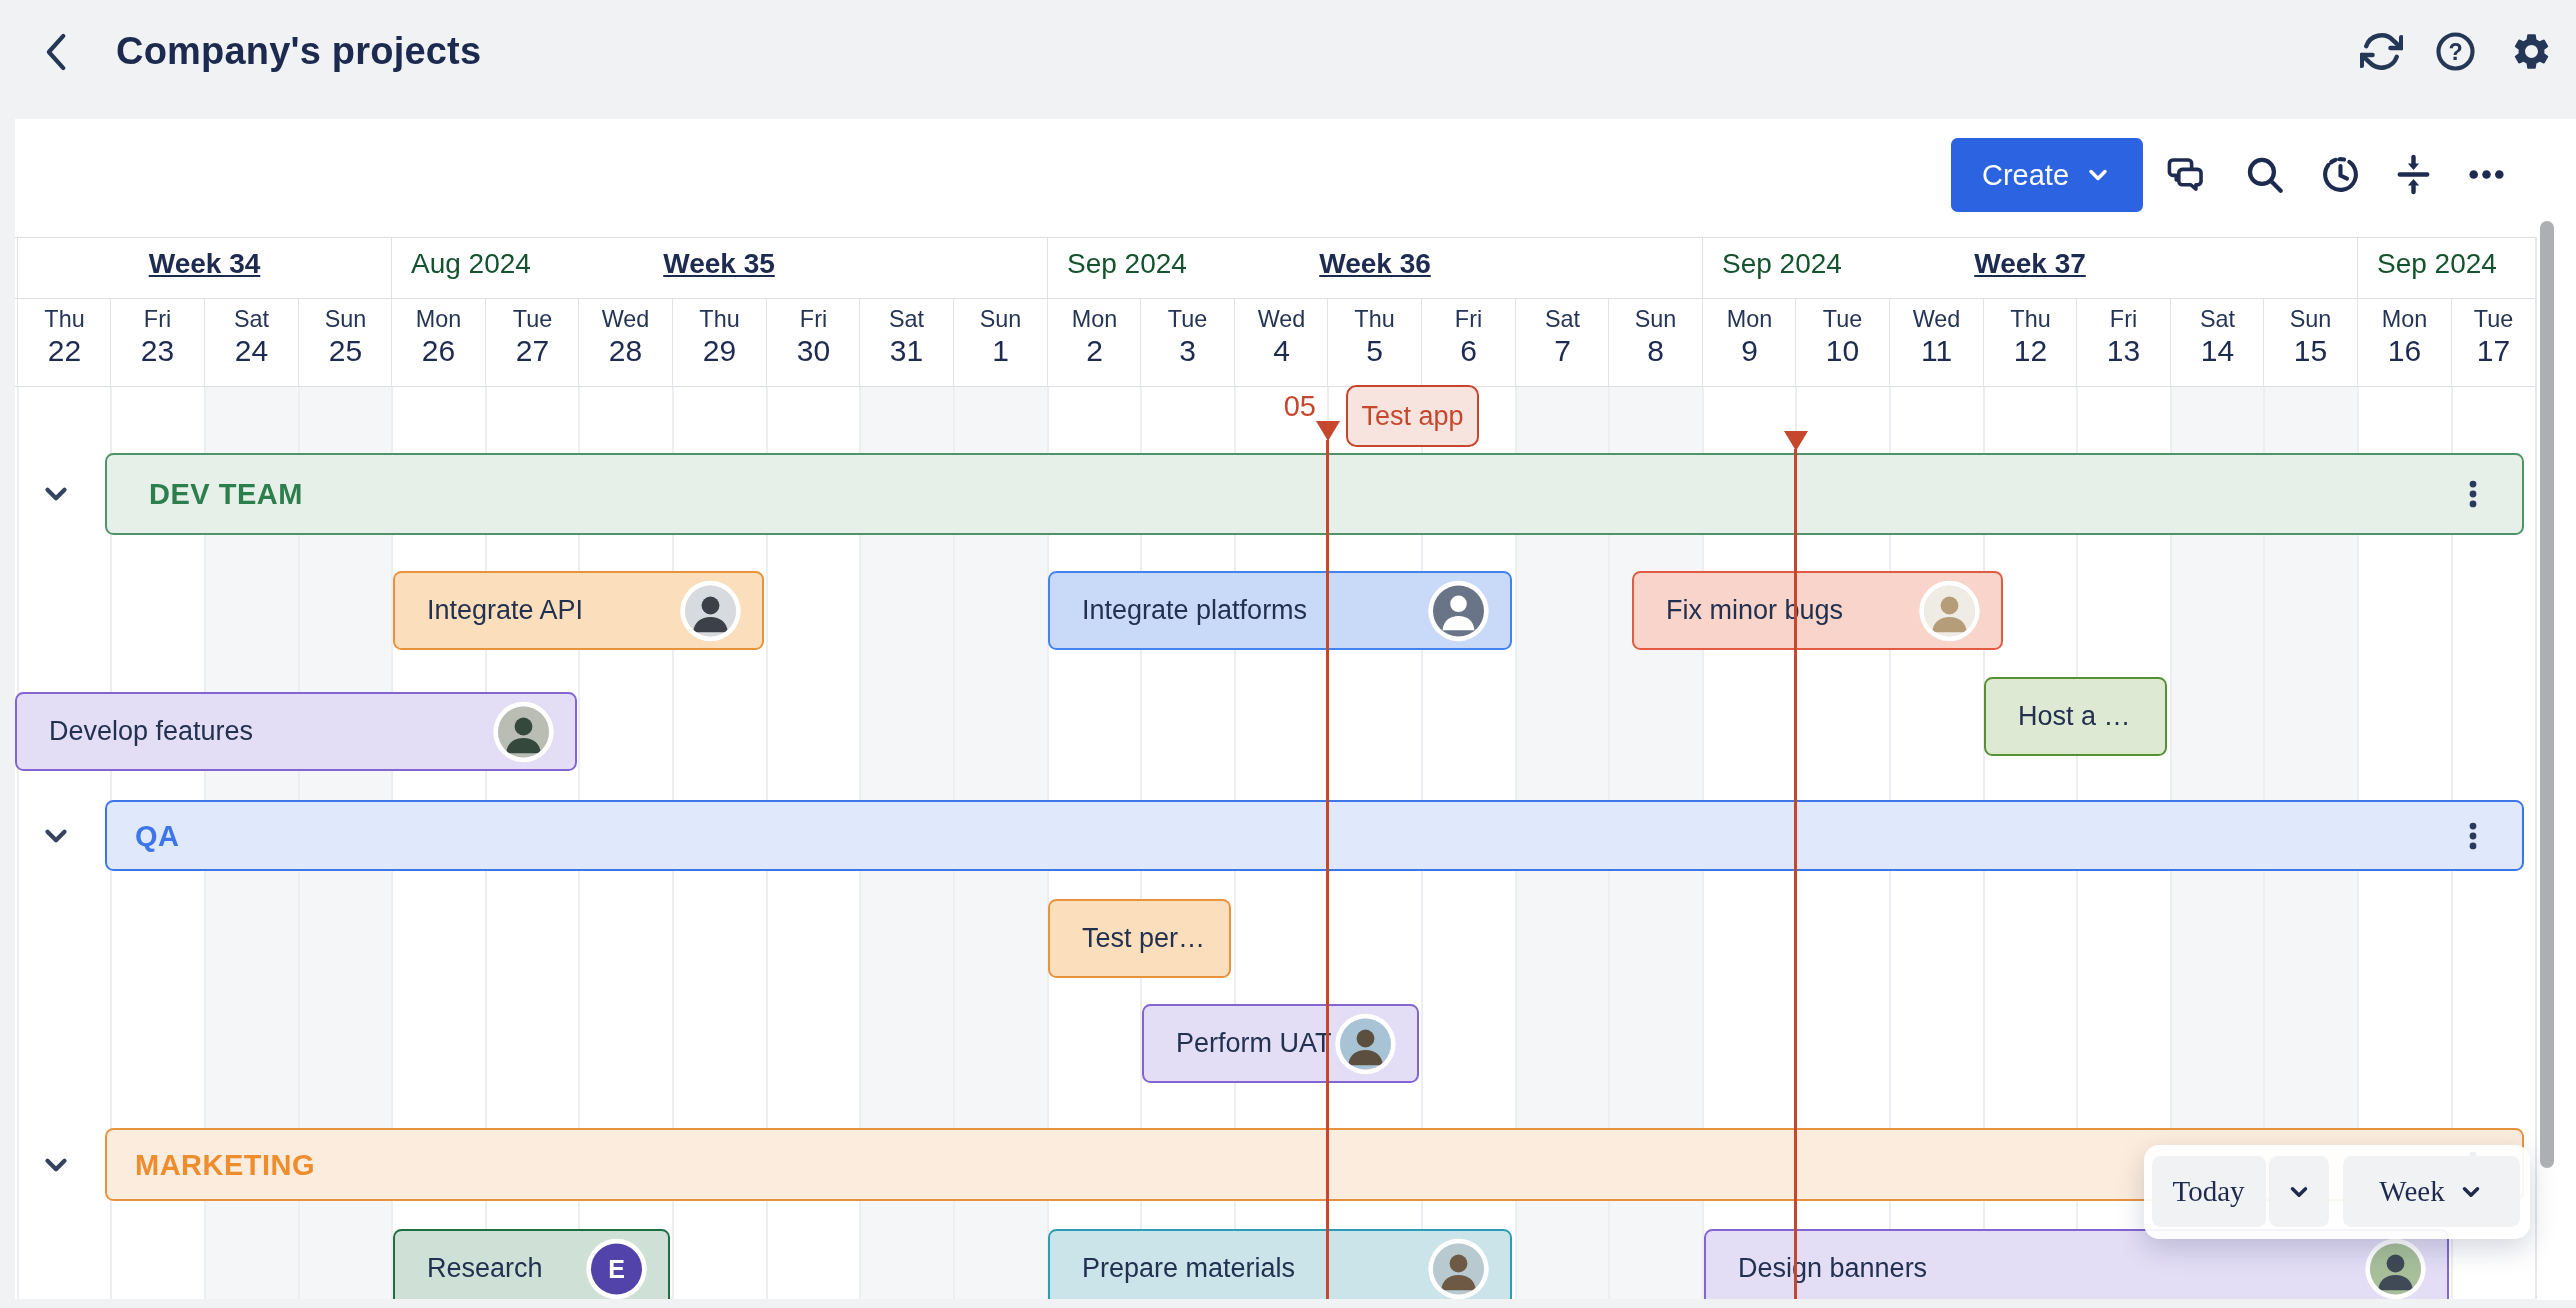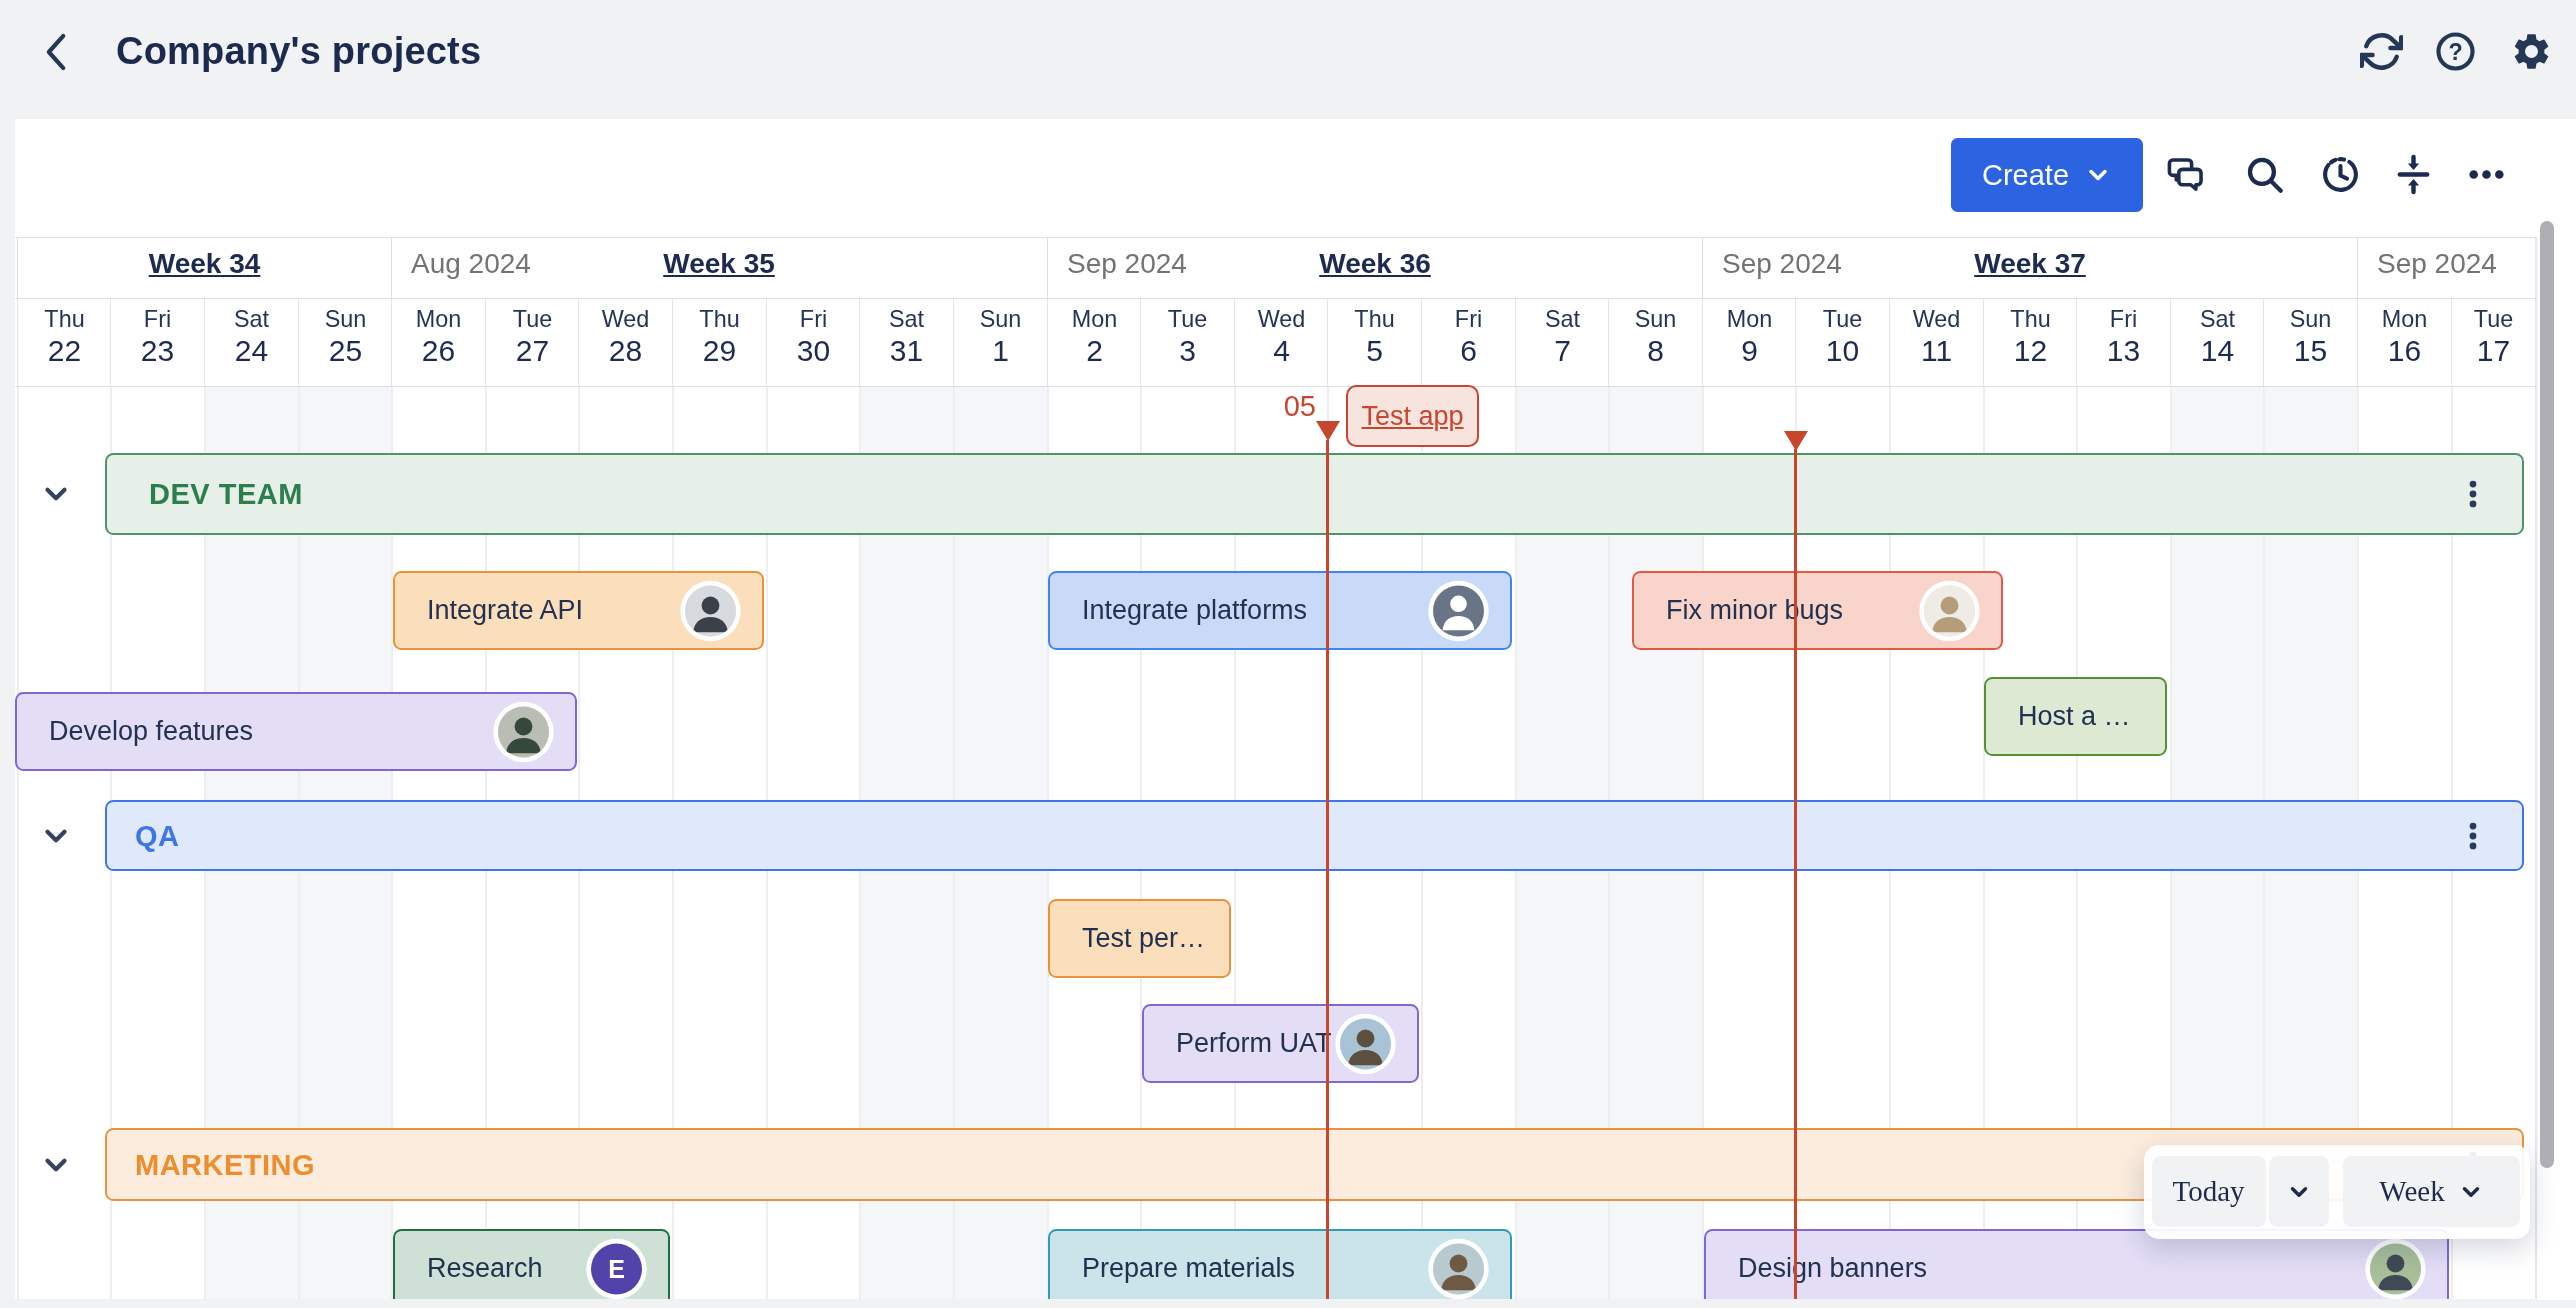--- a/index.html
+++ b/index.html
@@ -17,21 +17,21 @@
   .whitepanel{position:absolute;left:15px;top:119px;right:0;bottom:9.4px;background:#FFFFFF;}
 
   
   .create-btn{position:absolute;left:1951px;top:138px;width:192px;height:74px;background:#2B63E1;border-radius:6.6px;
     display:flex;align-items:center;justify-content:center;gap:15px;color:#fff;font-size:29px;font-weight:500;cursor:pointer;z-index:5;}
   .toolbar-icon{position:absolute;top:154px;width:41px;height:41px;color:#1E2B50;cursor:pointer;z-index:5;}
 
   
   .hline{position:absolute;left:15px;width:2520px;height:0;border-top:1.9px solid #DCDFE4;z-index:2;}
   .week-cell{position:absolute;top:237px;height:61px;border-left:1.9px solid #DCDFE4;box-sizing:border-box;z-index:2;}
-  .week-cell .month{position:absolute;left:19px;top:11.2px;font-size:28px;font-weight:400;color:#737373;white-space:nowrap;}
+  .week-cell .month{position:absolute;left:19px;top:11.2px;font-size:28px;font-weight:400;color:#14532d;white-space:nowrap;}
   .week-cell .wk{position:absolute;left:0;right:0;top:11.2px;text-align:center;font-size:28px;font-weight:700;color:#1E2B50;text-decoration:underline;}
   .day-cell{position:absolute;top:298px;height:88px;border-left:1.9px solid #E2E4E9;box-sizing:border-box;text-align:center;z-index:2;}
   .day-cell .dname{display:block;margin-top:7.5px;font-size:23.4px;color:#253555;}
   .day-cell .dnum{display:block;margin-top:1.9px;font-size:30px;color:#1E2B50;}
 
   
   .weekend{position:absolute;top:386px;height:914px;background:#F5F6F8;z-index:1;}
   .gridline{position:absolute;top:386px;height:914px;width:1.9px;background:#EDEEF1;z-index:1;}
   .chart-right-border{position:absolute;left:2535px;top:237px;height:1062px;width:1.9px;background:#E4E6EA;z-index:2;}
 
@@ -48,21 +48,21 @@
   .avatar svg{position:absolute;left:0;top:0;}
   .avatar-initial{display:flex;align-items:center;justify-content:center;color:#fff;font-size:25px;font-weight:700;}
 
   
   .ms-line{position:absolute;width:2.8px;background:#C7472E;z-index:4;}
   .ms-tri{position:absolute;width:0;height:0;border-left:12px solid transparent;border-right:12px solid transparent;
           border-top:20.6px solid #C7472E;z-index:4;}
   .ms-date{position:absolute;font-size:29px;font-weight:500;color:#C7472E;z-index:4;}
   .ms-chip{position:absolute;left:1346px;top:385px;width:133px;height:62px;background:#F8E4DE;border:2.8px solid #C7472E;
            border-radius:10.3px;box-sizing:border-box;display:flex;align-items:center;justify-content:center;
-           font-size:27px;color:#C7472E;z-index:4;cursor:pointer;text-decoration:underline;}
+           font-size:27px;color:#C7472E;z-index:4;cursor:pointer;}
 
   
   .view-panel{position:absolute;left:2144px;top:1145px;width:386px;height:94px;background:rgba(255,255,255,0.92);
               border-radius:15px;box-shadow:0 9.4px 28px rgba(9,30,66,.18);z-index:6;}
   .vp-btn{position:absolute;top:11.2px;height:71px;background:#F1F2F4;border-radius:8.4px;display:flex;align-items:center;
           justify-content:center;font-size:29px;color:#1F2B4E;cursor:pointer;gap:13px;font-family:Liberation Serif, serif;}
 
   
   .vscroll-thumb{position:absolute;left:2540px;top:221px;width:14px;height:947px;background:#AEAFB3;border-radius:7.5px;z-index:6;cursor:pointer;}
   .hscroll-track{position:absolute;left:15px;top:1299px;width:2520px;height:9.4px;background:#F1F2F4;z-index:5;}

